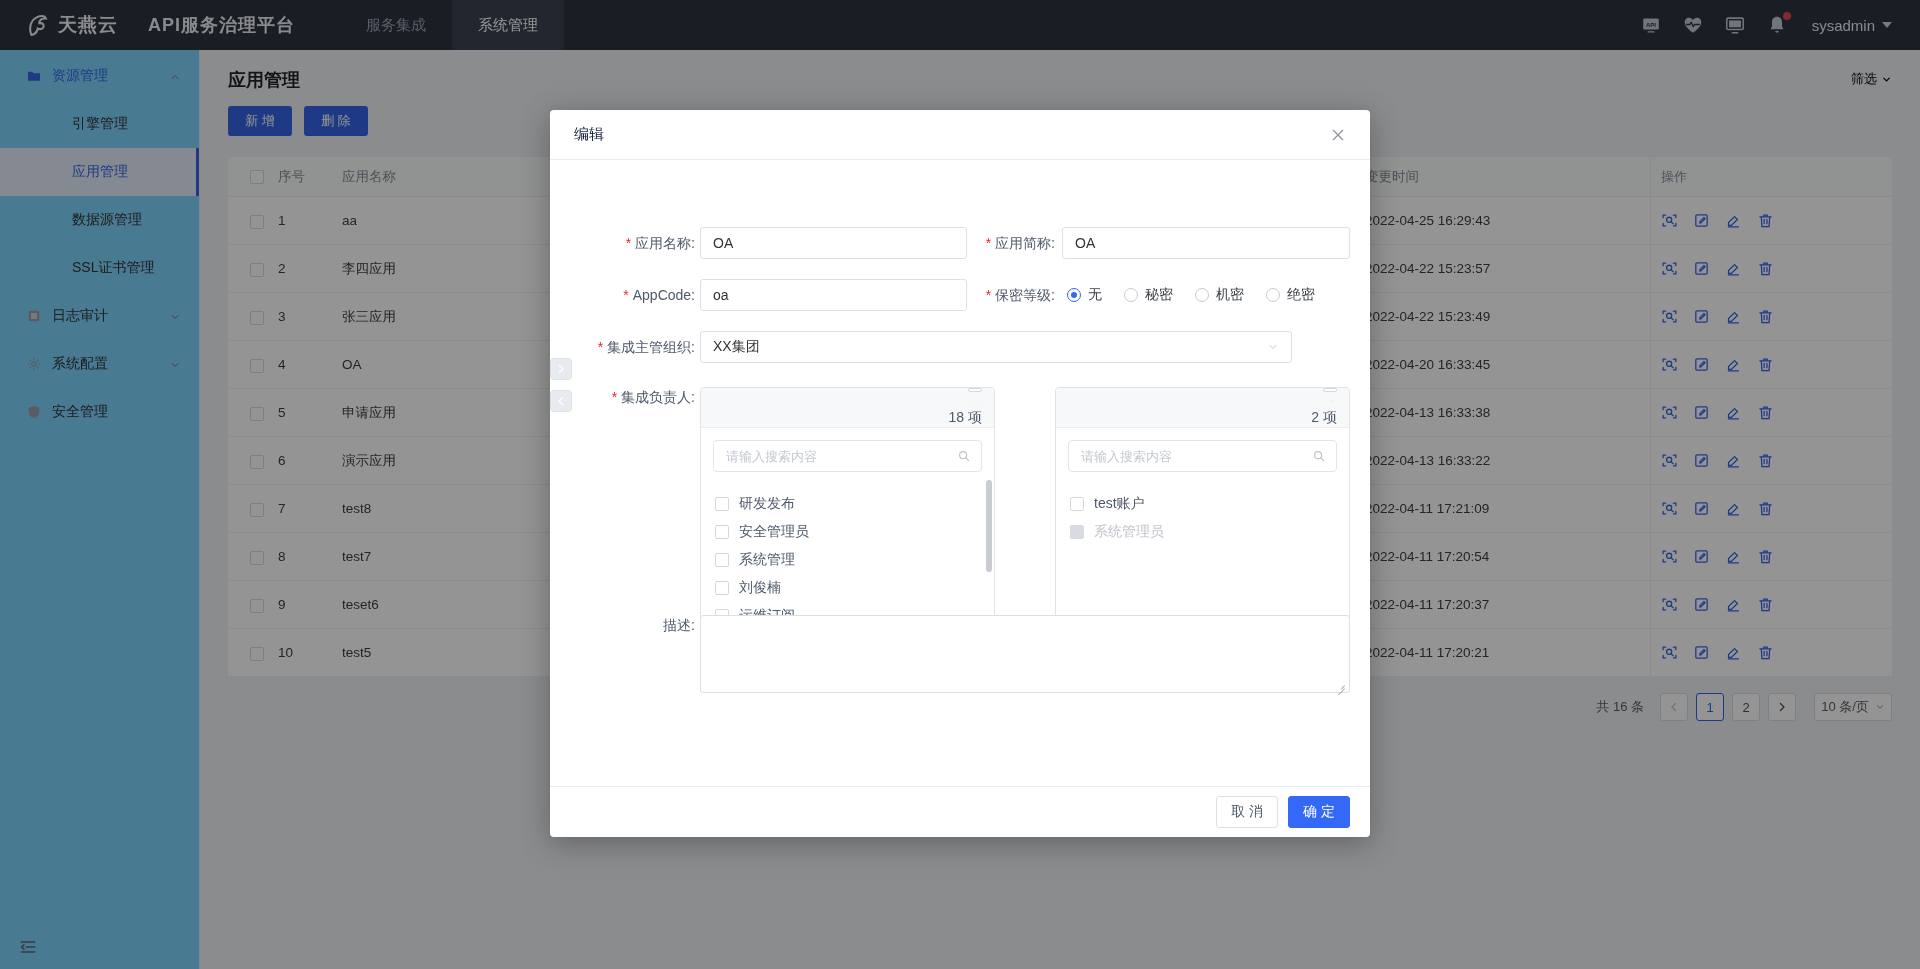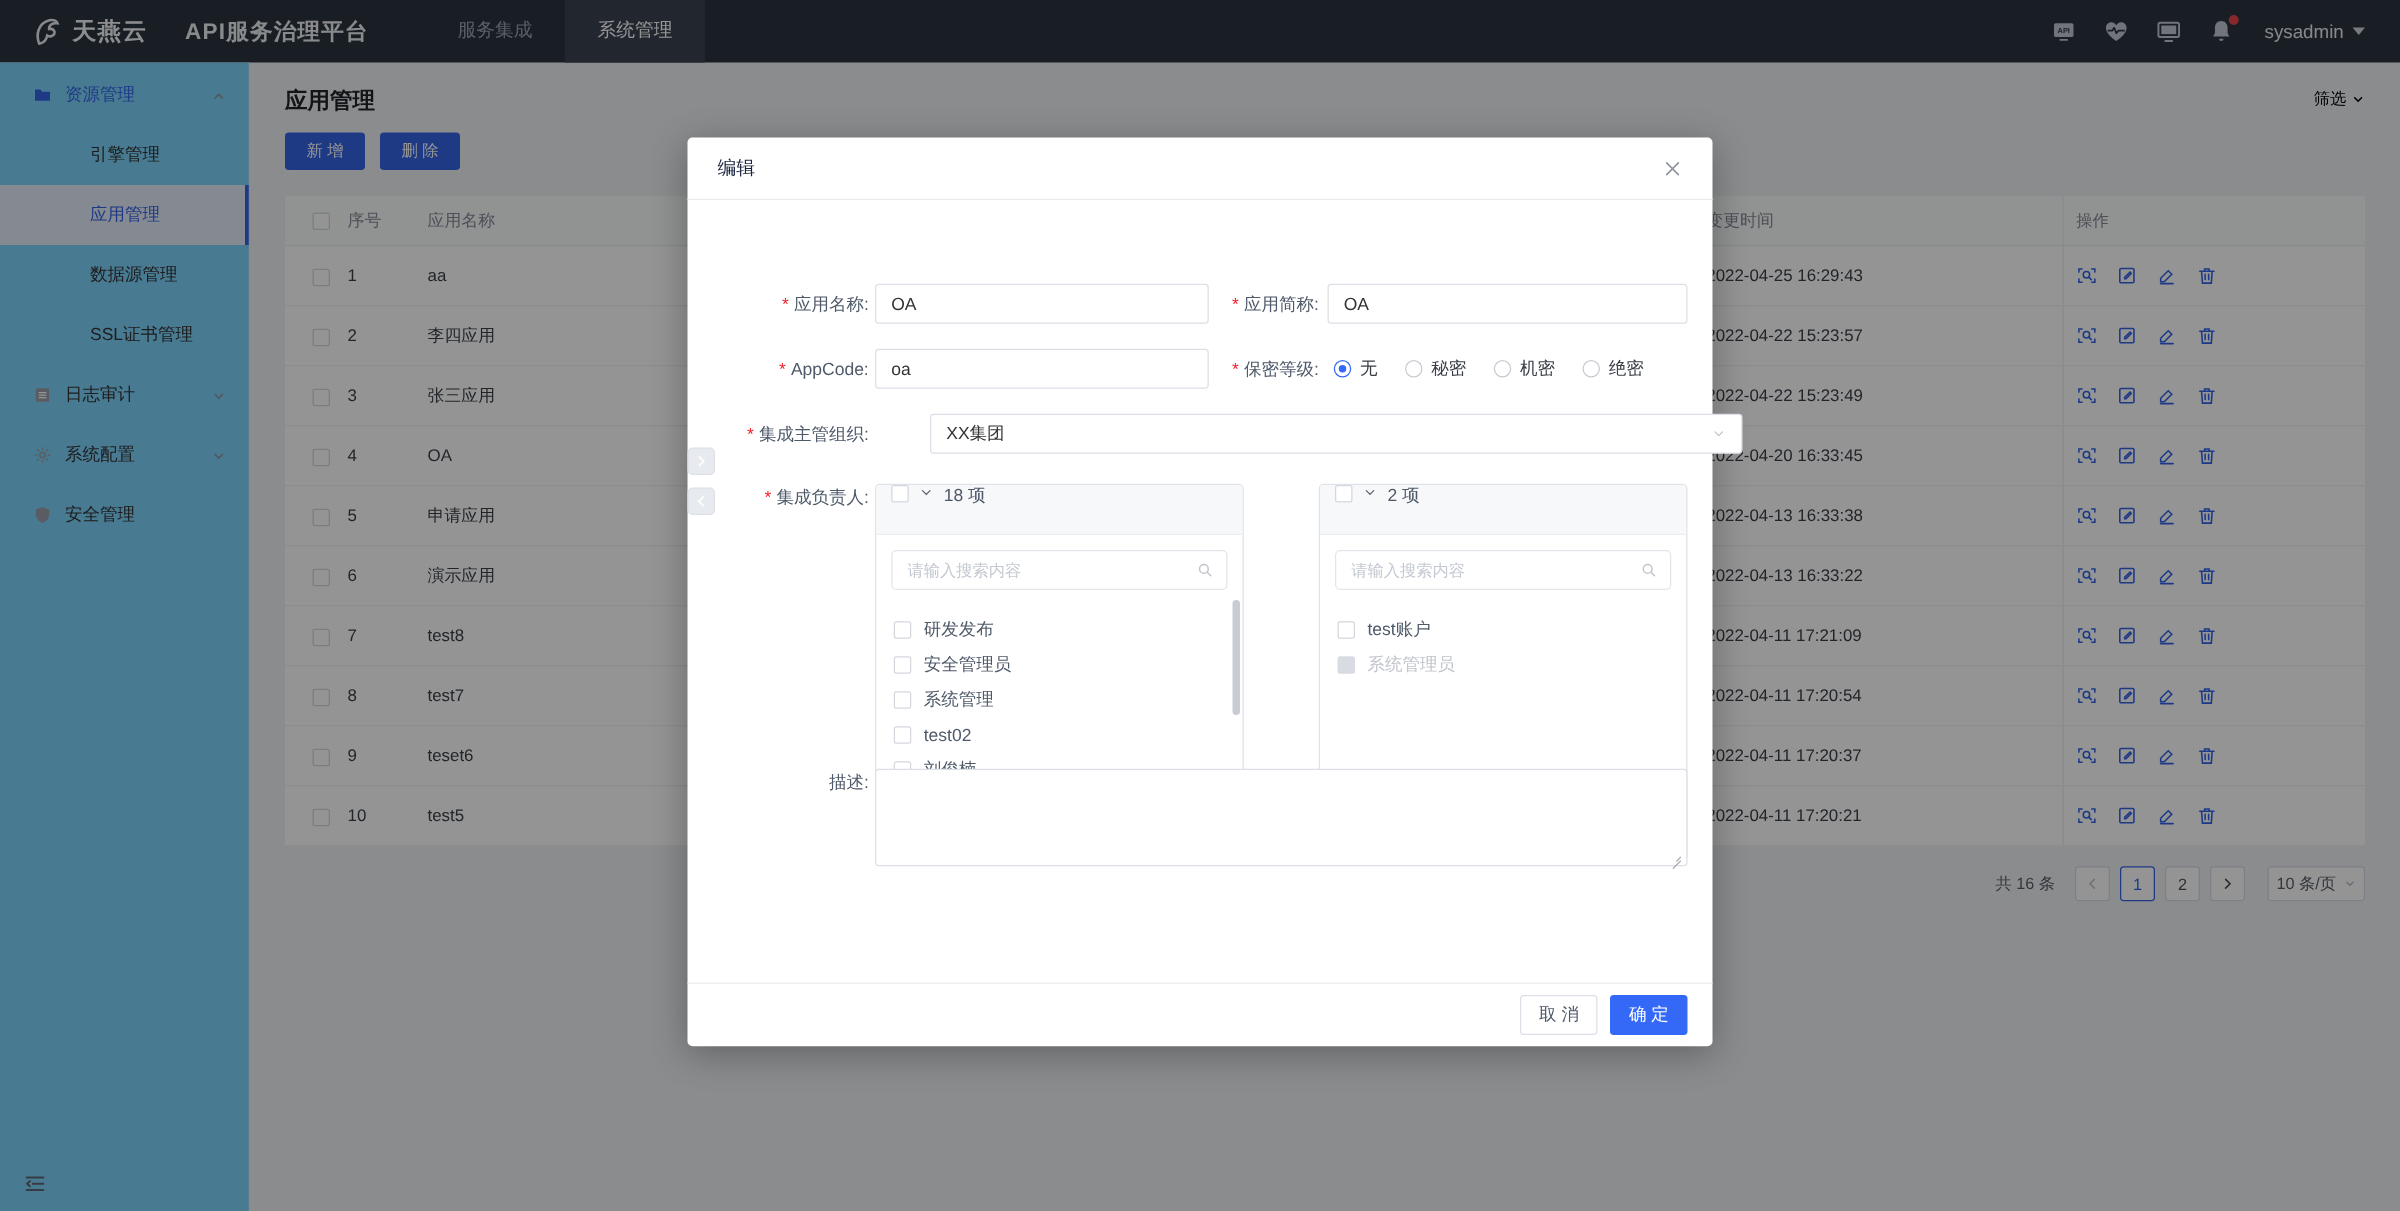--- a/index.html
+++ b/index.html
@@ -97,21 +97,21 @@
   .radio.checked .rdot { border-color:#3468f7; }
   .radio.checked .rdot::after { content:""; position:absolute; left:3px; top:3px; width:6px; height:6px; border-radius:50%; background:#3468f7; }
 
   .select-box { display:flex; align-items:center; }
   .select-box .val { flex:1; }
   .sel-caret { width:12px; height:12px; color:#c0c4cc; }
 
   
   .t-panel { position:absolute; top:277px; width:295px; height:302px; border:1px solid #dfe2e8; border-radius:4px; background:#fff; overflow:hidden; }
   .t-panel.left { left:150px; } .t-panel.right { left:505px; }
-  .t-head { height:40px; background:#f7f8fa; border-bottom:1px solid #ebedf0; display:flex; align-items:flex-start; padding:0 12px; gap:8px; font-size:14px; color:#4e5969; }
+  .t-head { height:40px; background:#f7f8fa; border-bottom:1px solid #ebedf0; display:flex; align-items:flex-end; padding:0 12px; gap:8px; font-size:14px; color:#4e5969;flex-direction:column; }
   .t-head .hchev { width:12px; height:12px; color:#5f6672; }
   .t-search { margin:12px; height:32px; border:1px solid #e2e5ea; border-radius:4px; display:flex; align-items:center; padding:0 10px; }
   .t-search input { border:none; outline:none; flex:1; font-size:13px; color:#333; font-family:inherit; background:transparent; }
   .t-search input::placeholder { color:#c3c8d1; }
   .t-search .mag { width:14px; height:14px; color:#c0c4cc; }
   .t-list { padding:6px 0 0 14px; height:212px; overflow:hidden; position:relative; }
   .t-item { height:28px; display:flex; align-items:center; gap:10px; font-size:14px; color:#4e5969; }
   .t-item.disabled { color:#c0c4cc; }
   .t-scrollbar { position:absolute; right:2px; top:92px; width:6px; height:92px; border-radius:3px; background:#c9ccd3; }
   .t-arrow { width:22px; height:22px; background:#e7eaef; border:1px solid #dde0e6; border-radius:4px; color:#fdfdfe; display:flex; align-items:center; justify-content:center; cursor:pointer; }
@@ -581,21 +581,21 @@
           <span class="rdot"></span>
           <span>机密</span>
         </span>
       <span class="radio">
           <span class="rdot"></span>
           <span>绝密</span>
         </span>
     </div>
 
     <span class="m-label required row3">集成主管组织:</span>
-    <div class="m-input select-box row3" style="left:150px; width:650px;margin-left:44px;">
+    <div class="m-input select-box row3" style="left:150px; width:592px;">
       <span class="val">XX集团</span>
       <svg class="sel-caret" viewBox="0 0 24 24" fill="none" stroke="currentColor" stroke-width="2" stroke-linecap="round">
           <polyline points="6 9 12 15 18 9"></polyline>
         </svg>
     </div>
 
     <span class="m-label required abs" style="top:277px; line-height:20px;">集成负责人:</span>
 
     <div class="t-panel left">
       <div class="t-head">
@@ -620,24 +620,20 @@
         <div class="t-item">
             <span class="checkbox"></span>
             <span>安全管理员</span>
           </div>
         <div class="t-item">
             <span class="checkbox"></span>
             <span>系统管理</span>
           </div>
         <div class="t-item">
             <span class="checkbox"></span>
-            <span>test02</span>
-          </div>
-        <div class="t-item">
-            <span class="checkbox"></span>
             <span>刘俊楠</span>
           </div>
         <div class="t-item">
             <span class="checkbox"></span>
             <span>运维订阅</span>
           </div>
         <div class="t-item">
             <span class="checkbox"></span>
             <span>xhh</span>
           </div>

